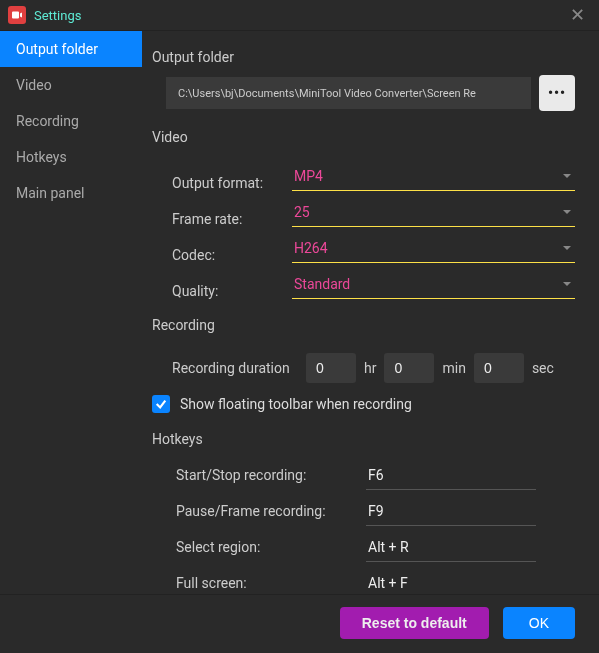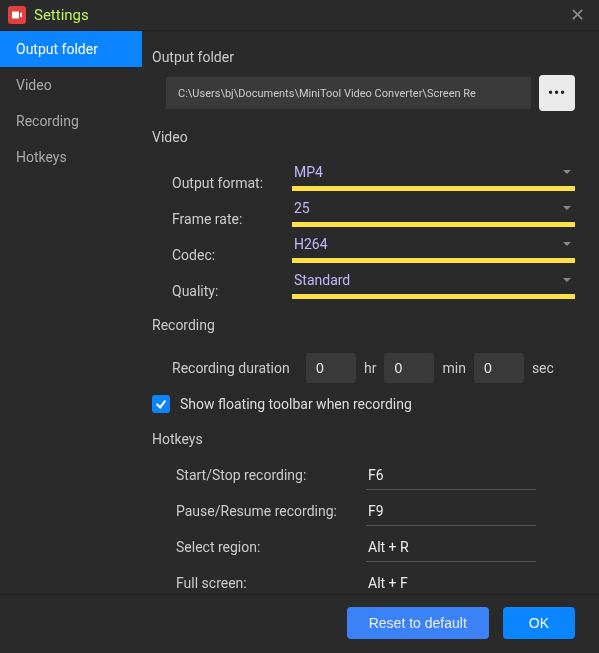--- a/index.html
+++ b/index.html
@@ -29,21 +29,21 @@
     width: 18px;
     height: 18px;
     background: #e04040;
     border-radius: 3px;
     display: flex;
     align-items: center;
     justify-content: center;
     margin-right: 8px;
   }
   .app-icon svg { fill: #fff; width: 12px; height: 12px; }
-  .titlebar-title { color: #bef264; font-size: 15px; flex: 1; }
+  .titlebar-title { color: #5eead4; font-size: 13px; flex: 1; }
   .close-x { color: #888; font-size: 18px; padding: 0 6px; cursor: pointer; line-height: 1; }
   .body {
     display: flex;
     flex: 1;
     min-height: 0;
   }
   .sidebar {
     width: 142px;
     background: #2a2a2a;
     display: flex;
@@ -118,22 +118,22 @@
   .form-label-wide {
     width: 190px;
     color: #ccc;
     font-size: 14px;
   }
   .select {
     flex: 1;
     display: flex;
     align-items: center;
     justify-content: space-between;
-    color: #c4b5fd;
-    border-bottom: 5px solid #fde047;
+    color: #ec4899;
+    border-bottom: 1px solid #fde047;
     padding: 6px 4px 6px 2px;
     cursor: pointer;
     font-size: 14px;
   }
   .select .caret {
     width: 0; height: 0;
     border-left: 4px solid transparent;
     border-right: 4px solid transparent;
     border-top: 4px solid #888;
   }
@@ -195,21 +195,21 @@
     background: #2a2a2a;
     border-top: 1px solid #222;
   }
   .btn {
     padding: 8px 22px;
     border-radius: 4px;
     font-size: 14px;
     cursor: pointer;
     border: none;
   }
-  .btn-reset { background: #3b82f6; color: #eee; }
+  .btn-reset { background: #a21caf; color: #eee; font-weight: bold; }
   .btn-ok { background: #0a84ff; color: #fff; padding: 8px 26px; }
   .content::-webkit-scrollbar { width: 8px; }
   .content::-webkit-scrollbar-thumb { background: #444; border-radius: 4px; }
 </style>
 </head>
 <body>
 
 <div class="window">
 
   <div class="titlebar">
@@ -222,20 +222,21 @@
     <div class="close-x">✕</div>
   </div>
 
   <div class="body">
 
     <div class="sidebar">
       <div class="sidebar-item active">Output folder</div>
       <div class="sidebar-item">Video</div>
       <div class="sidebar-item">Recording</div>
       <div class="sidebar-item">Hotkeys</div>
+      <div class="sidebar-item">Main panel</div>
     </div>
 
     <div class="content">
 
       <div class="section-title">Output folder</div>
       <div class="path-row">
         <div class="path-input">C:\Users\bj\Documents\MiniTool Video Converter\Screen Re</div>
         <div class="browse-btn">
           <span>•••</span>
         </div>
@@ -290,21 +291,21 @@
         </div>
         <span>Show floating toolbar when recording</span>
       </div>
 
       <div class="section-title">Hotkeys</div>
       <div class="hk-row">
         <div class="form-label-wide">Start/Stop recording:</div>
         <div class="hk-value">F6</div>
       </div>
       <div class="hk-row">
-        <div class="form-label-wide">Pause/Resume recording:</div>
+        <div class="form-label-wide">Pause/Frame recording:</div>
         <div class="hk-value">F9</div>
       </div>
       <div class="hk-row">
         <div class="form-label-wide">Select region:</div>
         <div class="hk-value">Alt + R</div>
       </div>
       <div class="hk-row" style="margin-bottom:18px;">
         <div class="form-label-wide">Full screen:</div>
         <div class="hk-value">Alt + F</div>
       </div>

